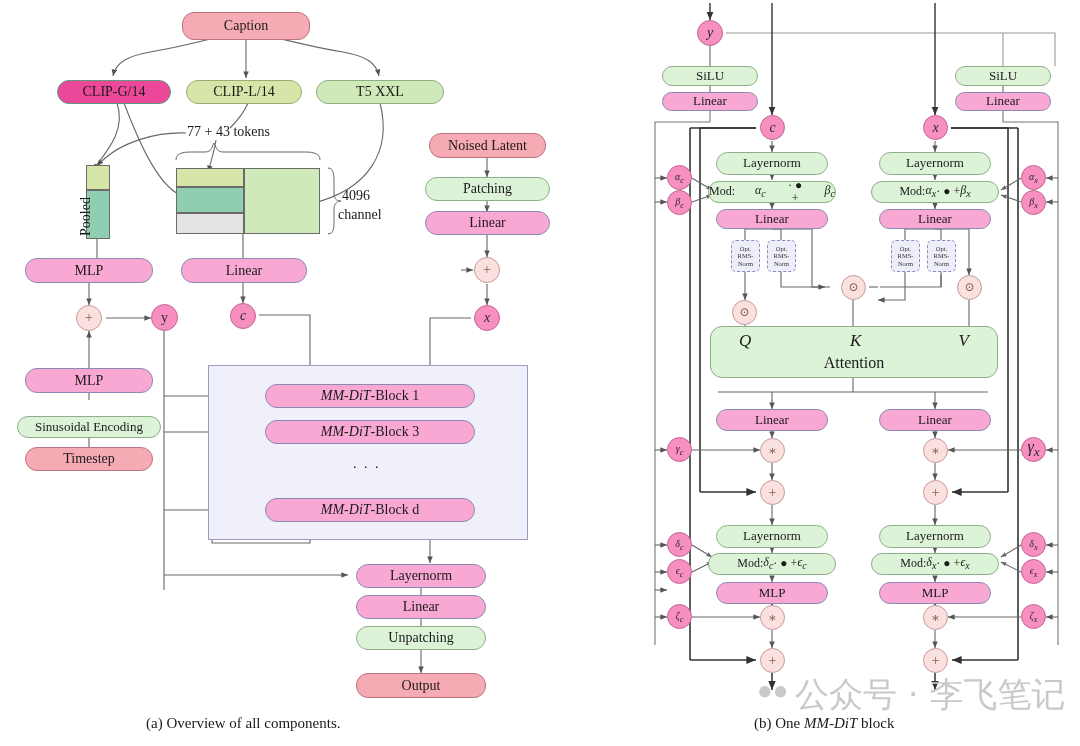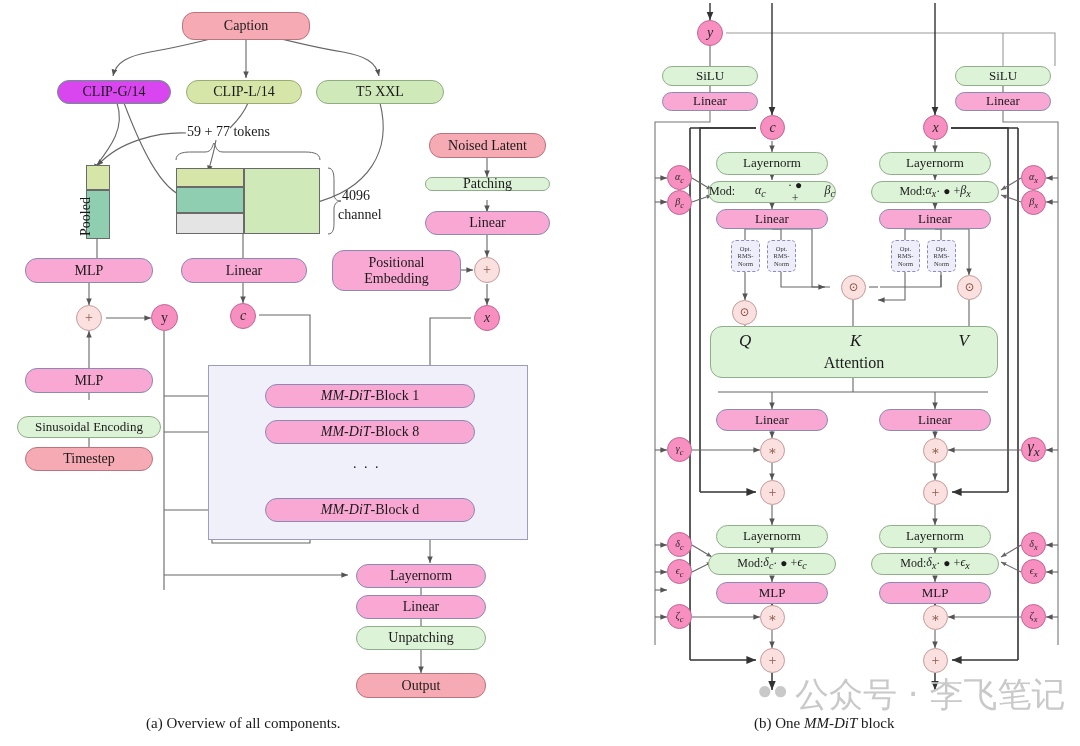--- a/index.html
+++ b/index.html
@@ -9,21 +9,21 @@
   svg{position:absolute;left:0;top:0;}
 
   
   .node{position:absolute;box-sizing:border-box;display:flex;align-items:center;
         justify-content:center;text-align:center;border:1px solid #6f6f6f;
         border-radius:12px;font-size:14px;line-height:1.12;
         font-family:"Liberation Serif","DejaVu Serif",serif;}
   .pink{background:#f6aab4;border-color:#b9757f;}
   .green{background:#ddf3d8;border-color:#8fae89;}
   .blue{background:#f9a8d4;border-color:#8a8ab5;}
-  .teal{background:#d946ef;border-color:#5d9c7e;}
+  .teal{background:#ec4899;border-color:#5d9c7e;}
   .olive{background:#d6e6a8;border-color:#9aac72;}
   .palegreen{background:#cfe9b9;border-color:#8fae84;}
 
   .circ{position:absolute;border-radius:50%;border:1px solid #7a6f6f;
         display:flex;align-items:center;justify-content:center;
         font-size:14px;box-sizing:border-box;}
   .op{background:#fbe0e0;border-color:#c59a9a;color:#8a5a48;}
   .var{background:#f78fc0;border-color:#c26594;color:#2a2a2a;}
 
   .lbl{position:absolute;font-size:14px;white-space:nowrap;line-height:1.15;}
@@ -247,21 +247,21 @@
       <path d="M655,572 L667,572" marker-end="url(#ah)"></path>
     </g>
   </svg>
 
   <div class="node pink" style="left:182px;top:12px;width:128px;height:28px;">Caption</div>
 
   <div class="node teal" style="left:57px;top:80px;width:114px;height:24px;">CLIP-G/14</div>
   <div class="node olive" style="left:186px;top:80px;width:116px;height:24px;">CLIP-L/14</div>
   <div class="node palegreen" style="left:316px;top:80px;width:128px;height:24px;">T5 XXL</div>
 
-  <div class="lbl" style="left:187px;top:124px;">59 + 77 tokens</div>
+  <div class="lbl" style="left:187px;top:124px;">77 + 43 tokens</div>
   <div class="lbl" style="left:342px;top:188px;">4096</div>
   <div class="lbl" style="left:338px;top:207px;">channel</div>
 
   <div class="tensor t-olive" style="left:86px;top:165px;width:24px;height:25px;"></div>
   <div class="tensor t-teal" style="left:86px;top:190px;width:24px;height:49px;"></div>
   <div class="vlabel" style="left:78px;top:236px;">Pooled</div>
 
   <div class="tensor t-olive" style="left:176px;top:168px;width:68px;height:19px;"></div>
   <div class="tensor t-teal" style="left:176px;top:187px;width:68px;height:26px;"></div>
   <div class="tensor t-gray" style="left:176px;top:213px;width:68px;height:21px;"></div>
@@ -281,39 +281,35 @@
 
   <div class="circ op" style="left:76px;top:305px;width:26px;height:26px;">+</div>
   <div class="circ var" style="left:151px;top:304px;width:27px;height:27px;">y</div>
 
   <div class="node blue" style="left:181px;top:258px;width:126px;height:25px;">Linear</div>
   <div class="circ var" style="left:230px;top:303px;width:26px;height:26px;">
       <i class="it">c</i>
     </div>
 
   <div class="node pink" style="left:429px;top:133px;width:117px;height:25px;">Noised Latent</div>
-  <div class="node green" style="left:425px;top:177px;width:125px;height:14px;">Patching</div>
+  <div class="node green" style="left:425px;top:177px;width:125px;height:24px;">Patching</div>
   <div class="node blue" style="left:425px;top:211px;width:125px;height:24px;">Linear</div>
-  <div class="node blue" style="left:332px;top:250px;width:129px;height:41px;flex-direction:column;">
-    <span>Positional</span>
-    <span>Embedding</span>
-  </div>
   <div class="circ op" style="left:474px;top:257px;width:26px;height:26px;">+</div>
   <div class="circ var" style="left:474px;top:305px;width:26px;height:26px;">
       <i class="it">x</i>
     </div>
 
   <div class="panel" style="left:208px;top:365px;width:320px;height:175px;"></div>
   <div class="node blue" style="left:265px;top:384px;width:210px;height:24px;">
     <span class="it">MM-DiT</span>
       <span>-Block 1</span>
   </div>
   <div class="node blue" style="left:265px;top:420px;width:210px;height:24px;">
     <span class="it">MM-DiT</span>
-      <span>-Block 8</span>
+      <span>-Block 3</span>
   </div>
   <div class="lbl" style="left:353px;top:456px;letter-spacing:2px;">. . .</div>
   <div class="node blue" style="left:265px;top:498px;width:210px;height:24px;">
     <span class="it">MM-DiT</span>
       <span>-Block d</span>
   </div>
 
   <div class="node blue" style="left:356px;top:564px;width:130px;height:24px;">Layernorm</div>
   <div class="node blue" style="left:356px;top:595px;width:130px;height:24px;">Linear</div>
   <div class="node green" style="left:356px;top:626px;width:130px;height:24px;">Unpatching</div>

